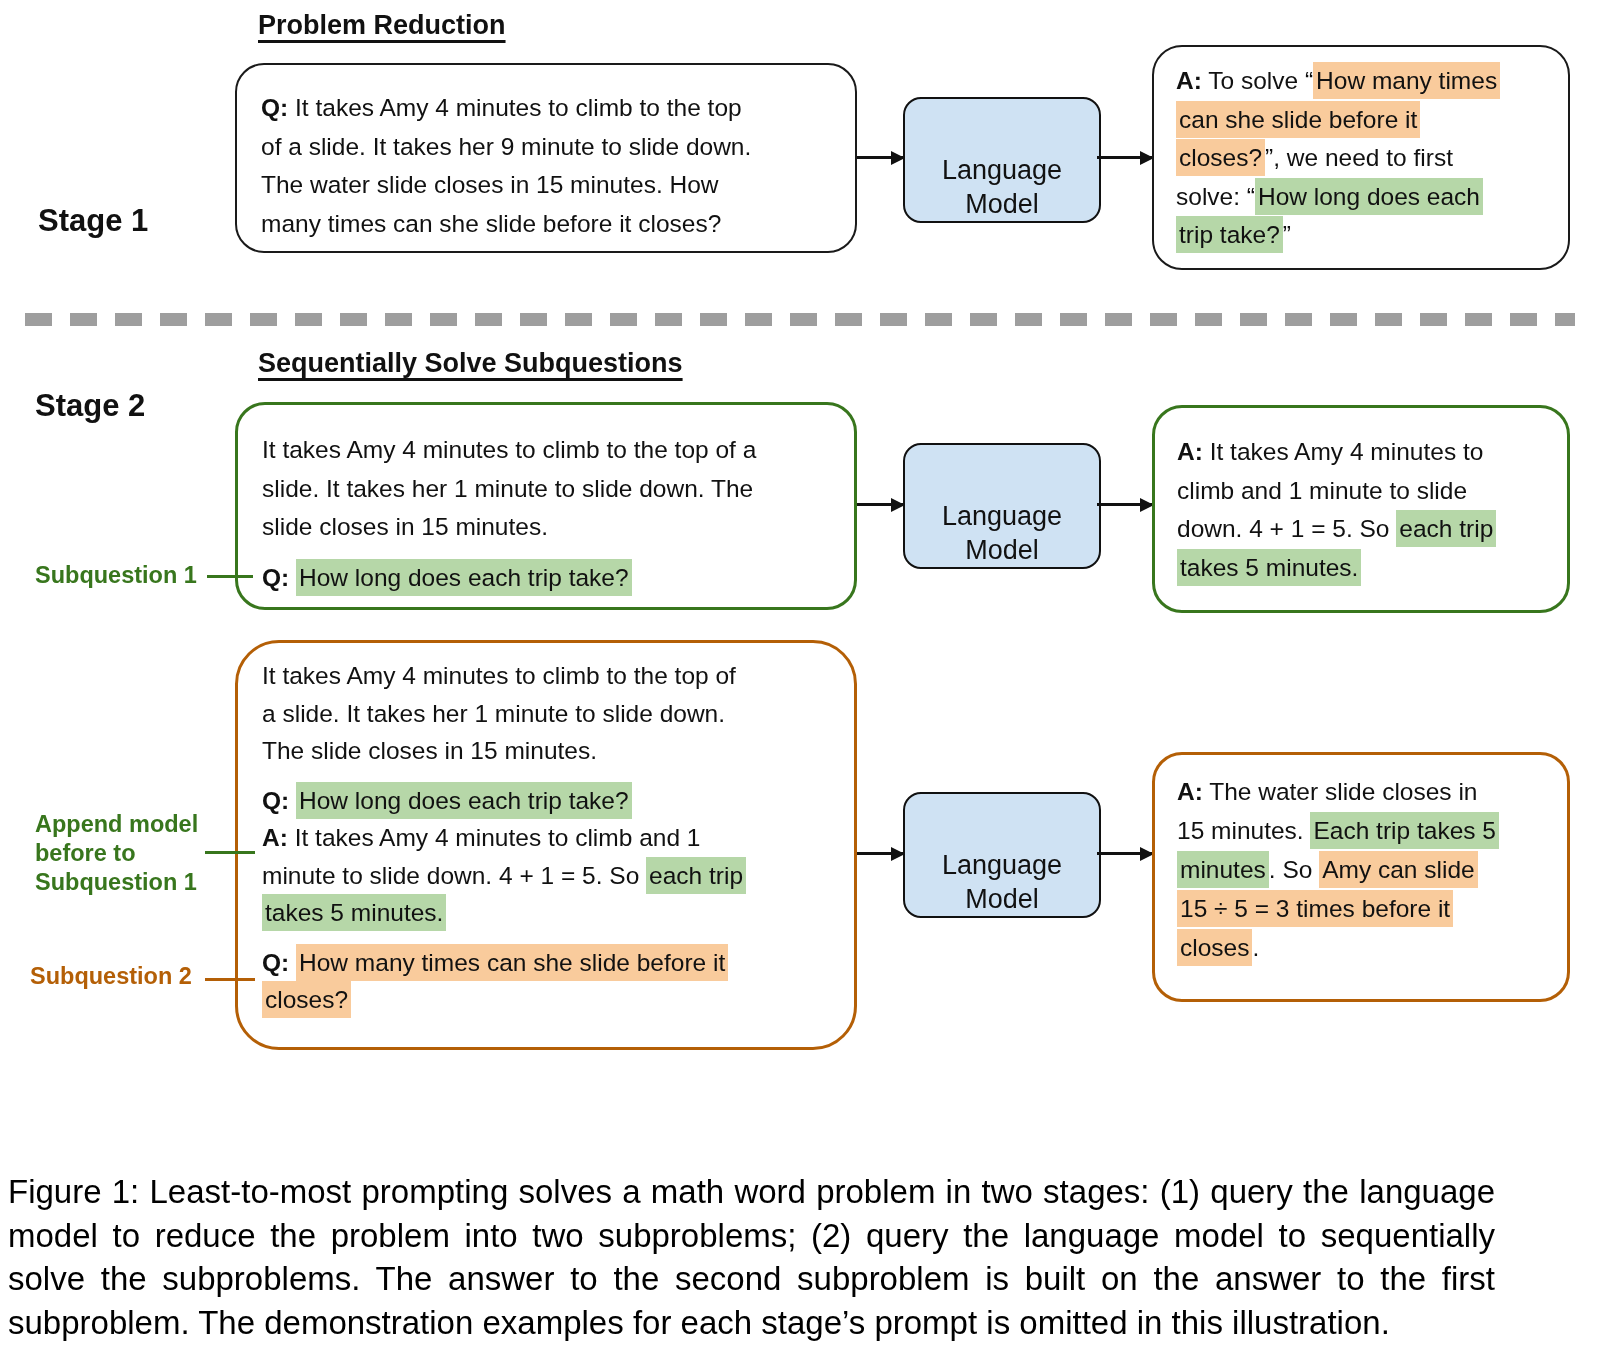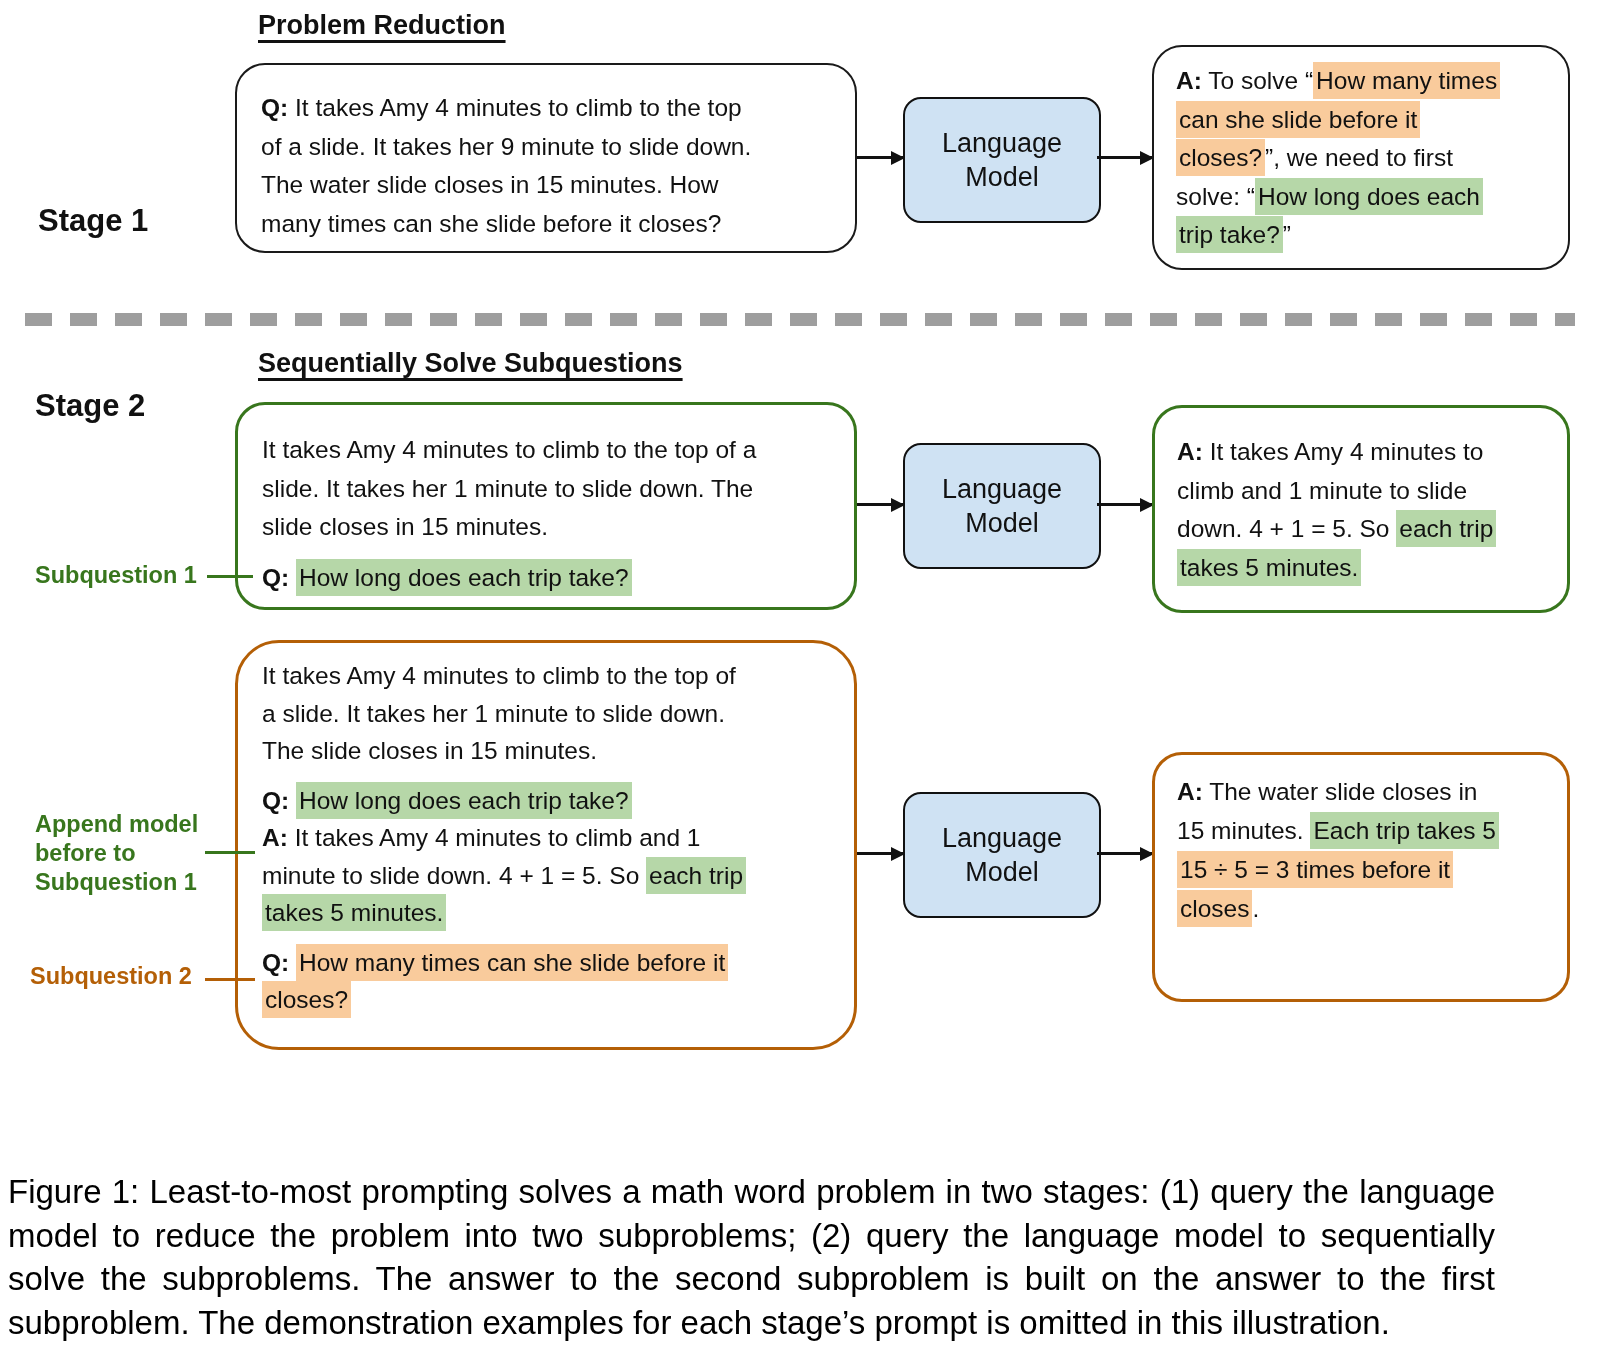--- a/index.html
+++ b/index.html
@@ -19,21 +19,21 @@
   .box .gap{height:12px;}
   .green-border{border:3px solid #38761d;}
   .orange-border{border:3px solid #b45f06;}
 
   .bold{font-weight:700;}
   .hl-g{background:#b6d7a8;padding:5px 3px;}
   .hl-o{background:#f9cb9c;padding:5px 3px;}
 
   
   .lm{position:absolute;width:194px;height:122px;background:#cfe2f3;border:2px solid #111;
-      border-radius:18px;display:flex;flex-direction:column;justify-content:center;
+      border-radius:18px;display:flex;flex-direction:column;justify-content:flex-end;
       align-items:center;font-size:27px;line-height:34px;color:#111;}
 
   
   .arrow{position:absolute;height:3px;background:#111;}
   .arrow::after{content:"";position:absolute;right:-2px;top:50%;transform:translateY(-50%);
       width:0;height:0;border-left:14px solid #111;border-top:7px solid transparent;
       border-bottom:7px solid transparent;}
 
   
   .divider{position:absolute;height:13px;
@@ -54,21 +54,21 @@
 </style>
 </head>
 <body>
 
 <div class="canvas">
 
   <div class="abs sec-heading" style="left:258px;top:10px;">Problem Reduction</div>
 
   <div class="abs stage-label" style="left:38px;top:203px;">Stage 1</div>
 
-  <div class="box" id="q1" style="left:235px;top:63px;width:622px;height:190px;padding:24px 0 16px 24px;">
+  <div class="box" id="q1" style="left:235px;top:63px;width:622px;height:190px;padding:24px 0 16px 24px;border-radius:29px;">
       <div class="tline"><span class="bold">Q:</span><span> It takes Amy 4 minutes to climb to the top</span></div>
       <div class="tline"><span>of a slide. It takes her 9 minute to slide down.</span></div>
       <div class="tline"><span>The water slide closes in 15 minutes. How</span></div>
       <div class="tline"><span>many times can she slide before it closes?</span></div>
     </div>
 
   <div class="arrow" style="left:857px;top:156px;width:46px;"></div>
 
   <div class="lm" style="left:903px;top:97px;">
     <span>Language</span>
@@ -147,20 +147,21 @@
   <div class="lm" style="left:903px;top:792px;">
     <span>Language</span>
     <span>Model</span>
   </div>
 
   <div class="arrow" style="left:1097px;top:852px;width:55px;"></div>
 
   <div class="box orange-border" id="a3" style="left:1152px;top:752px;width:418px;height:250px;padding:17px 0 6px 22px;line-height:39px;">
       <div class="tline"><span class="bold">A:</span><span> The water slide closes in</span></div>
       <div class="tline"><span>15 minutes. </span><span class="hl-g">Each trip takes 5</span></div>
+      <div class="tline"><span class="hl-g">minutes</span><span>. So </span><span class="hl-o">Amy can slide</span></div>
       <div class="tline"><span class="hl-o">15 ÷ 5 = 3 times before it</span></div>
       <div class="tline"><span class="hl-o">closes</span><span>.</span></div>
     </div>
 
   <div class="abs" id="caption" style="left:8px;top:1170px;width:1487px;">
       <div class="tline"><span>Figure 1: Least-to-most prompting solves a math word problem in two stages: (1) query the language</span></div>
       <div class="tline"><span>model to reduce the problem into two subproblems; (2) query the language model to sequentially</span></div>
       <div class="tline"><span>solve the subproblems.  The answer to the second subproblem is built on the answer to the first</span></div>
       <div class="tline"><span>subproblem. The demonstration examples for each stage’s prompt is omitted in this illustration.</span></div>
     </div>

